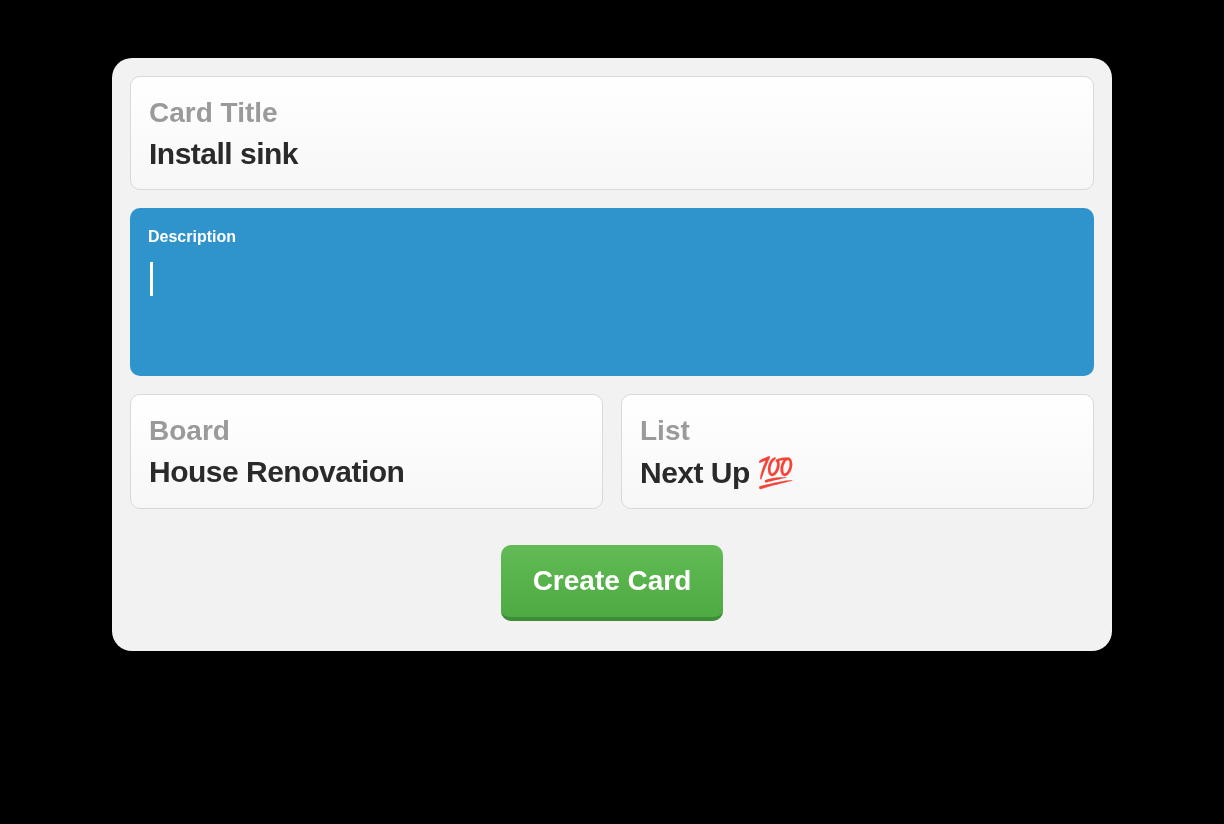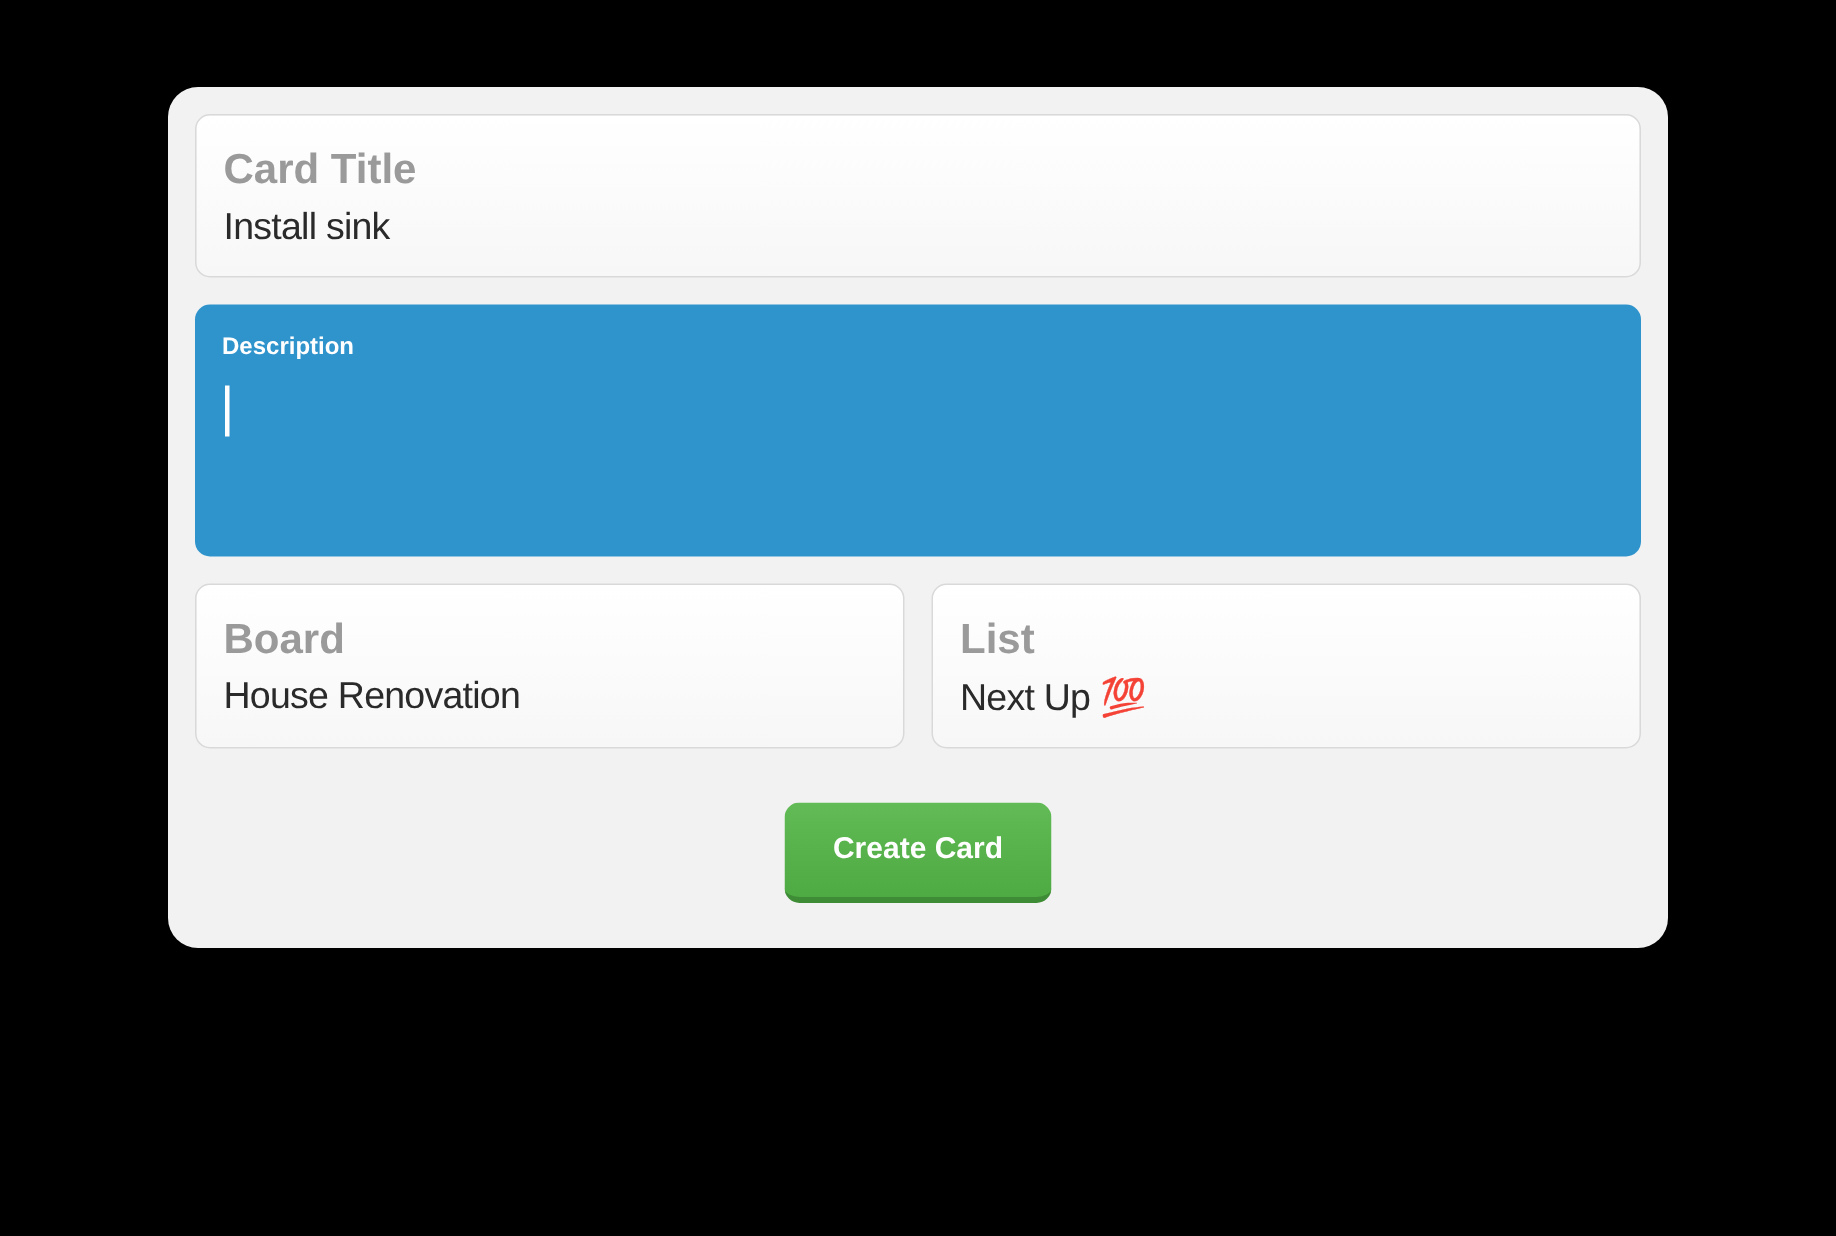--- a/index.html
+++ b/index.html
@@ -30,22 +30,22 @@
       background: linear-gradient(#ffffff, #f7f7f7);
       padding: 20px 18px 18px 18px;
     }
     .field-label {
       font-size: 28px;
       font-weight: 700;
       color: #9a9a9a;
       margin-bottom: 8px;
     }
     .field-value {
-      font-size: 25px;
-      font-weight: 400;
+      font-size: 30px;
+      font-weight: 700;
       color: #2a2a2a;
       letter-spacing: -0.5px;
     }
     .title-field {
       margin-bottom: 18px;
     }
     .description-field {
       background: #2f93cc;
       border: none;
       border-radius: 10px;
@@ -76,21 +76,21 @@
       flex: 1;
     }
     .button-row {
       display: flex;
       justify-content: center;
       padding-bottom: 12px;
     }
     .create-button {
       background: linear-gradient(#62bb56, #4eaa42);
       color: #fff;
-      font-size: 20px;
+      font-size: 28px;
       font-weight: 800;
       border: none;
       border-bottom: 4px solid #3f8c36;
       border-radius: 10px;
       padding: 20px 32px;
       cursor: pointer;
     }
   </style>
 </head>
 <body>

